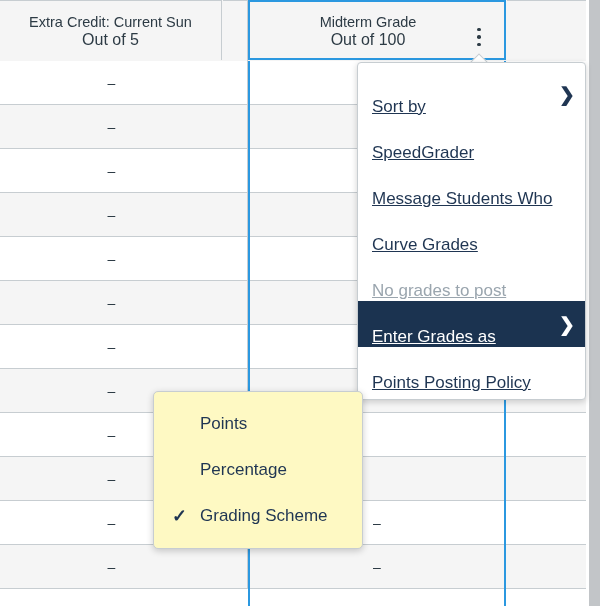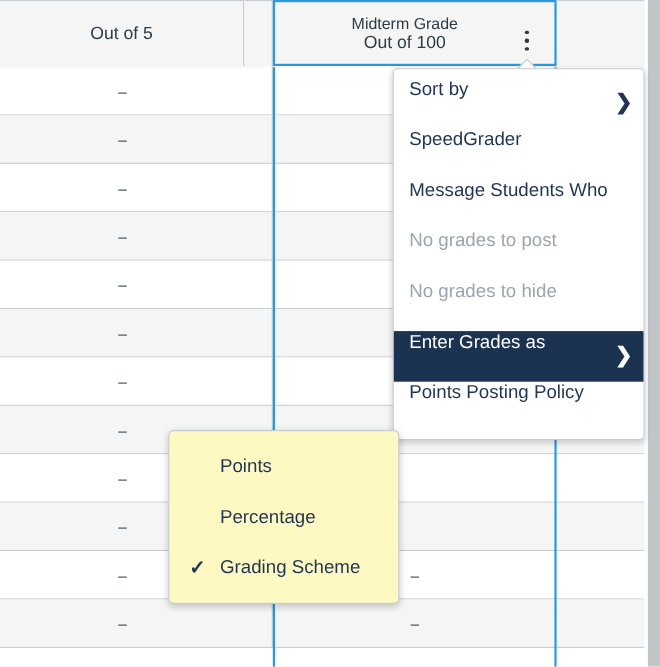--- a/index.html
+++ b/index.html
@@ -216,28 +216,29 @@
     border: 1px solid #c7cdd1;
     border-radius: 4px;
     box-shadow: 0 2px 6px rgba(0,0,0,0.18);
     padding: 8px 0 6px 0;
     z-index: 10;
     box-sizing: border-box;
   }
   .menu-item {
     position: relative;
     display: flex;
-    align-items: flex-start;
+    align-items: flex-end;
     height: 46px;
     padding: 0 26px 0 14px;
     font-size: 17px;
     color: #1f3552;
     white-space: nowrap;
     cursor: pointer;
     box-sizing: border-box;
+    text-decoration: underline;
   }
   .menu-item.disabled {
     color: #9aa5ae;
     cursor: default;
   }
   .menu-item.active {
     background: #1b3350;
     color: #ffffff;
   }
   .menu-item .chev {
@@ -288,20 +289,21 @@
   }
 </style>
 </head>
 <body>
 
 <div id="gradebook">
 
   <div class="grid-header-row">
 
     <div class="col-header" id="col-extra-credit">
+      <span class="title">Extra Credit: Current Sun</span>
       <span class="subtitle">Out of 5</span>
     </div>
 
     <div id="col-sliver"></div>
 
     <div class="col-header" id="col-midterm">
       <span class="title">Midterm Grade</span>
       <span class="subtitle">Out of 100</span>
     </div>
 
@@ -403,25 +405,25 @@
     <div class="menu-item">
       <span>Sort by</span>
       <span class="chev">❯</span>
     </div>
     <div class="menu-item">
       <span>SpeedGrader</span>
     </div>
     <div class="menu-item">
       <span>Message Students Who</span>
     </div>
+    <div class="menu-item">
+      <span>Curve Grades</span>
+    </div>
     <div class="menu-item disabled">
       <span>No grades to post</span>
-    </div>
-    <div class="menu-item disabled">
-      <span>No grades to hide</span>
     </div>
     <div class="menu-item active">
       <span>Enter Grades as</span>
       <span class="chev">❯</span>
     </div>
     <div class="menu-item">
       <span>Points Posting Policy</span>
     </div>
   </div>
 

